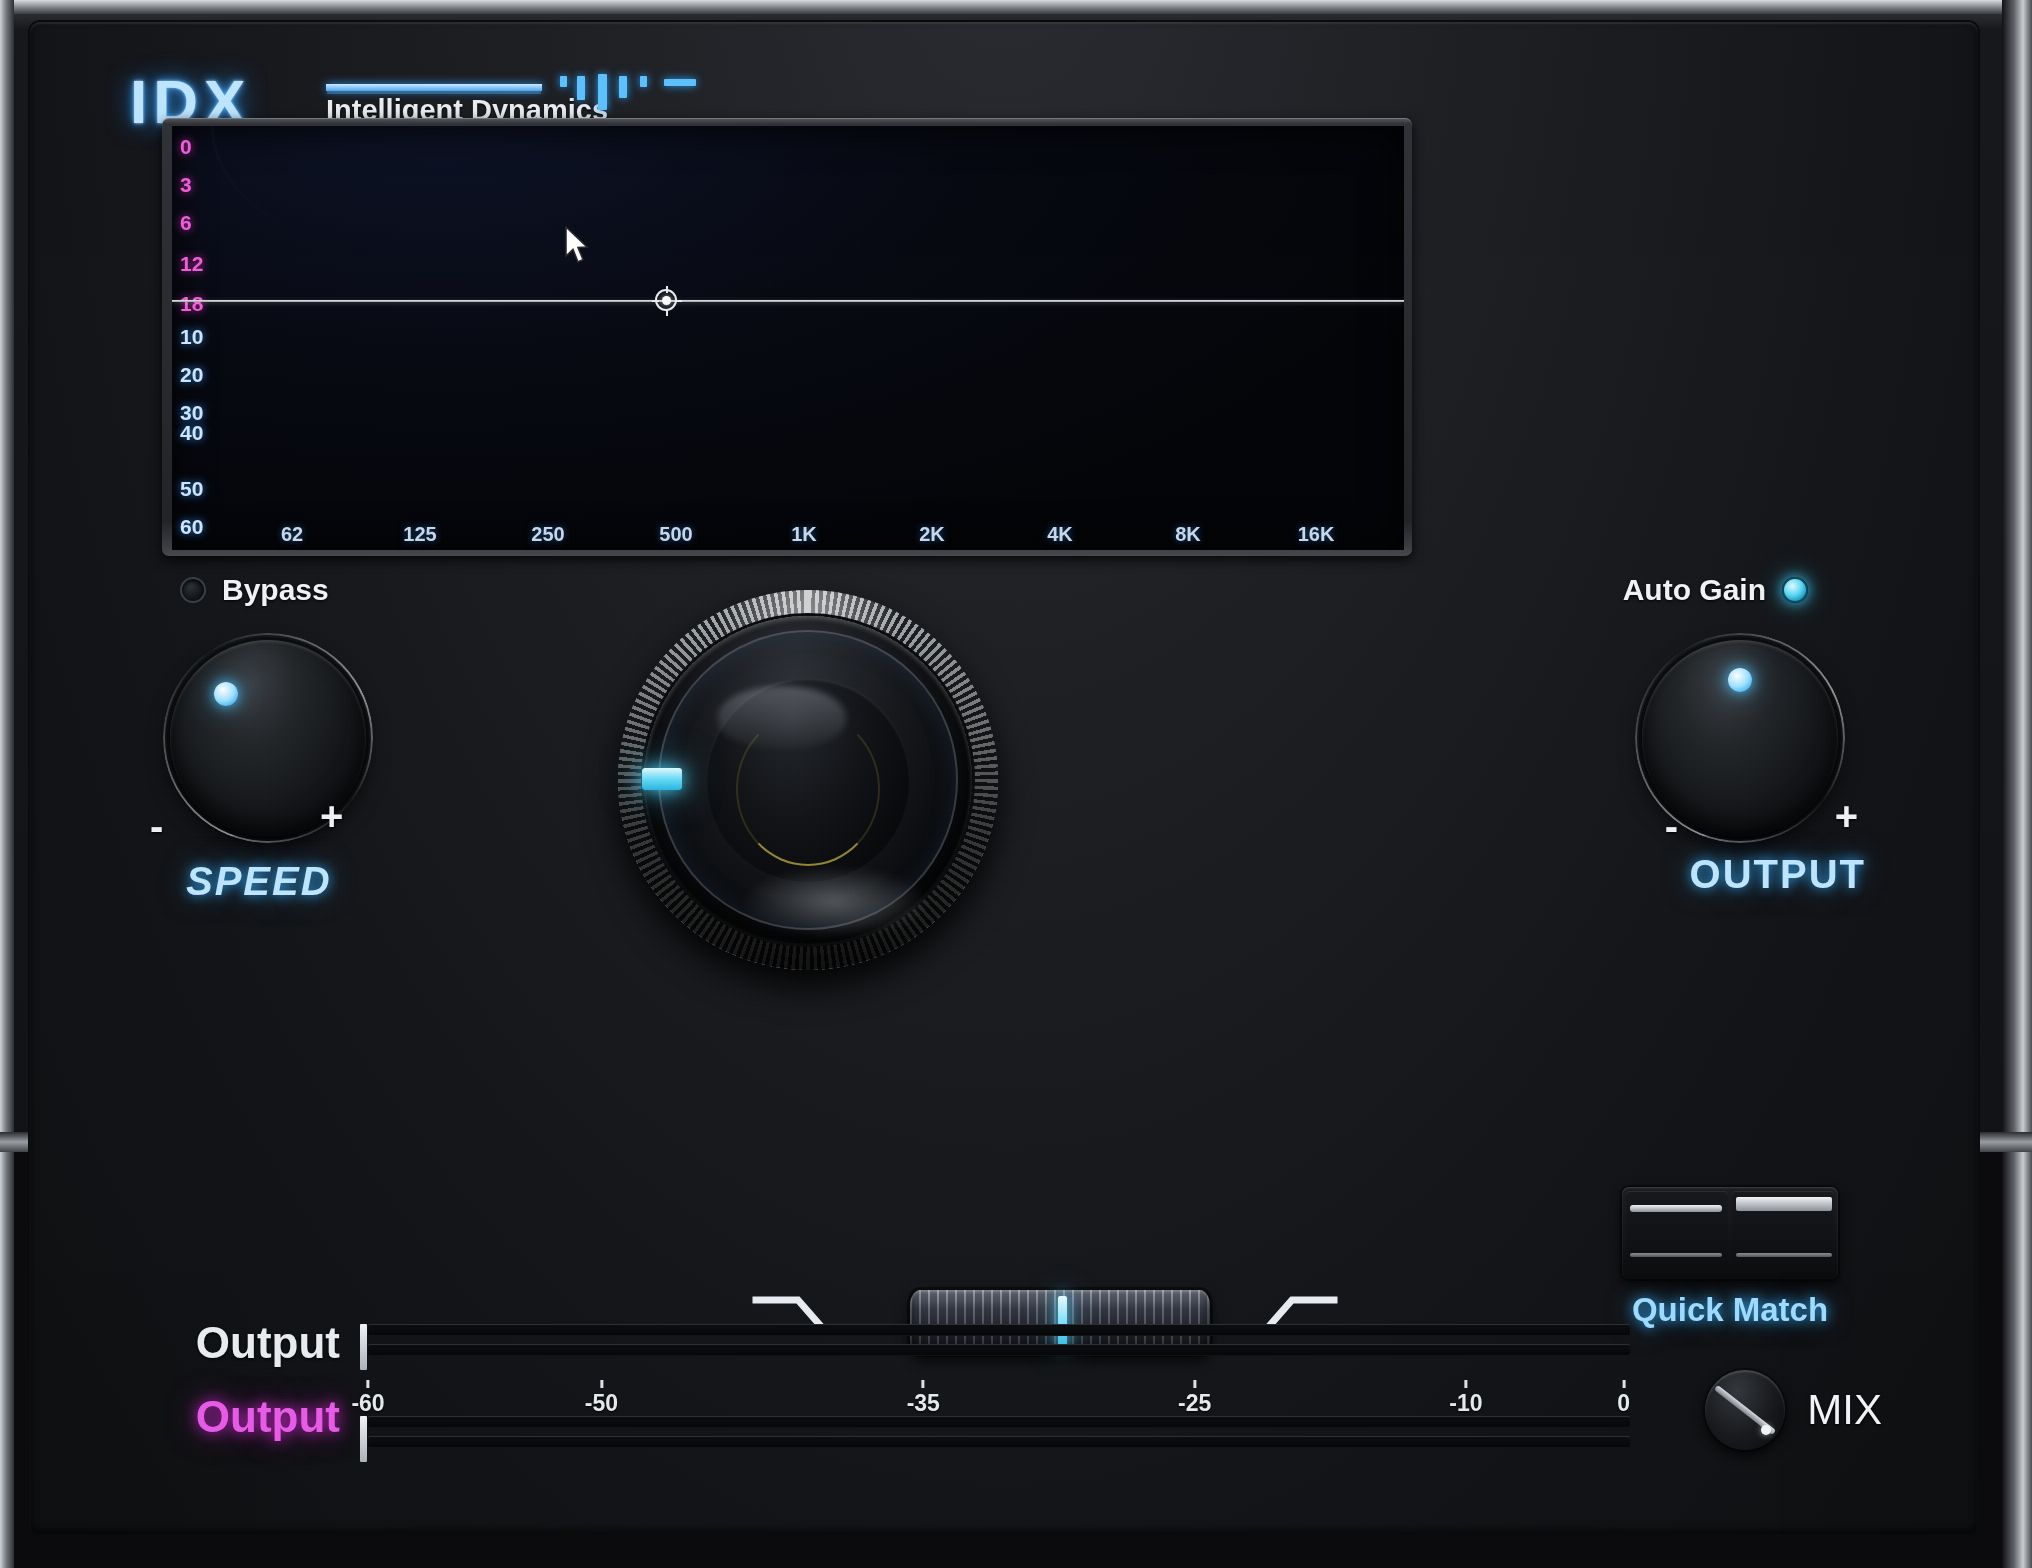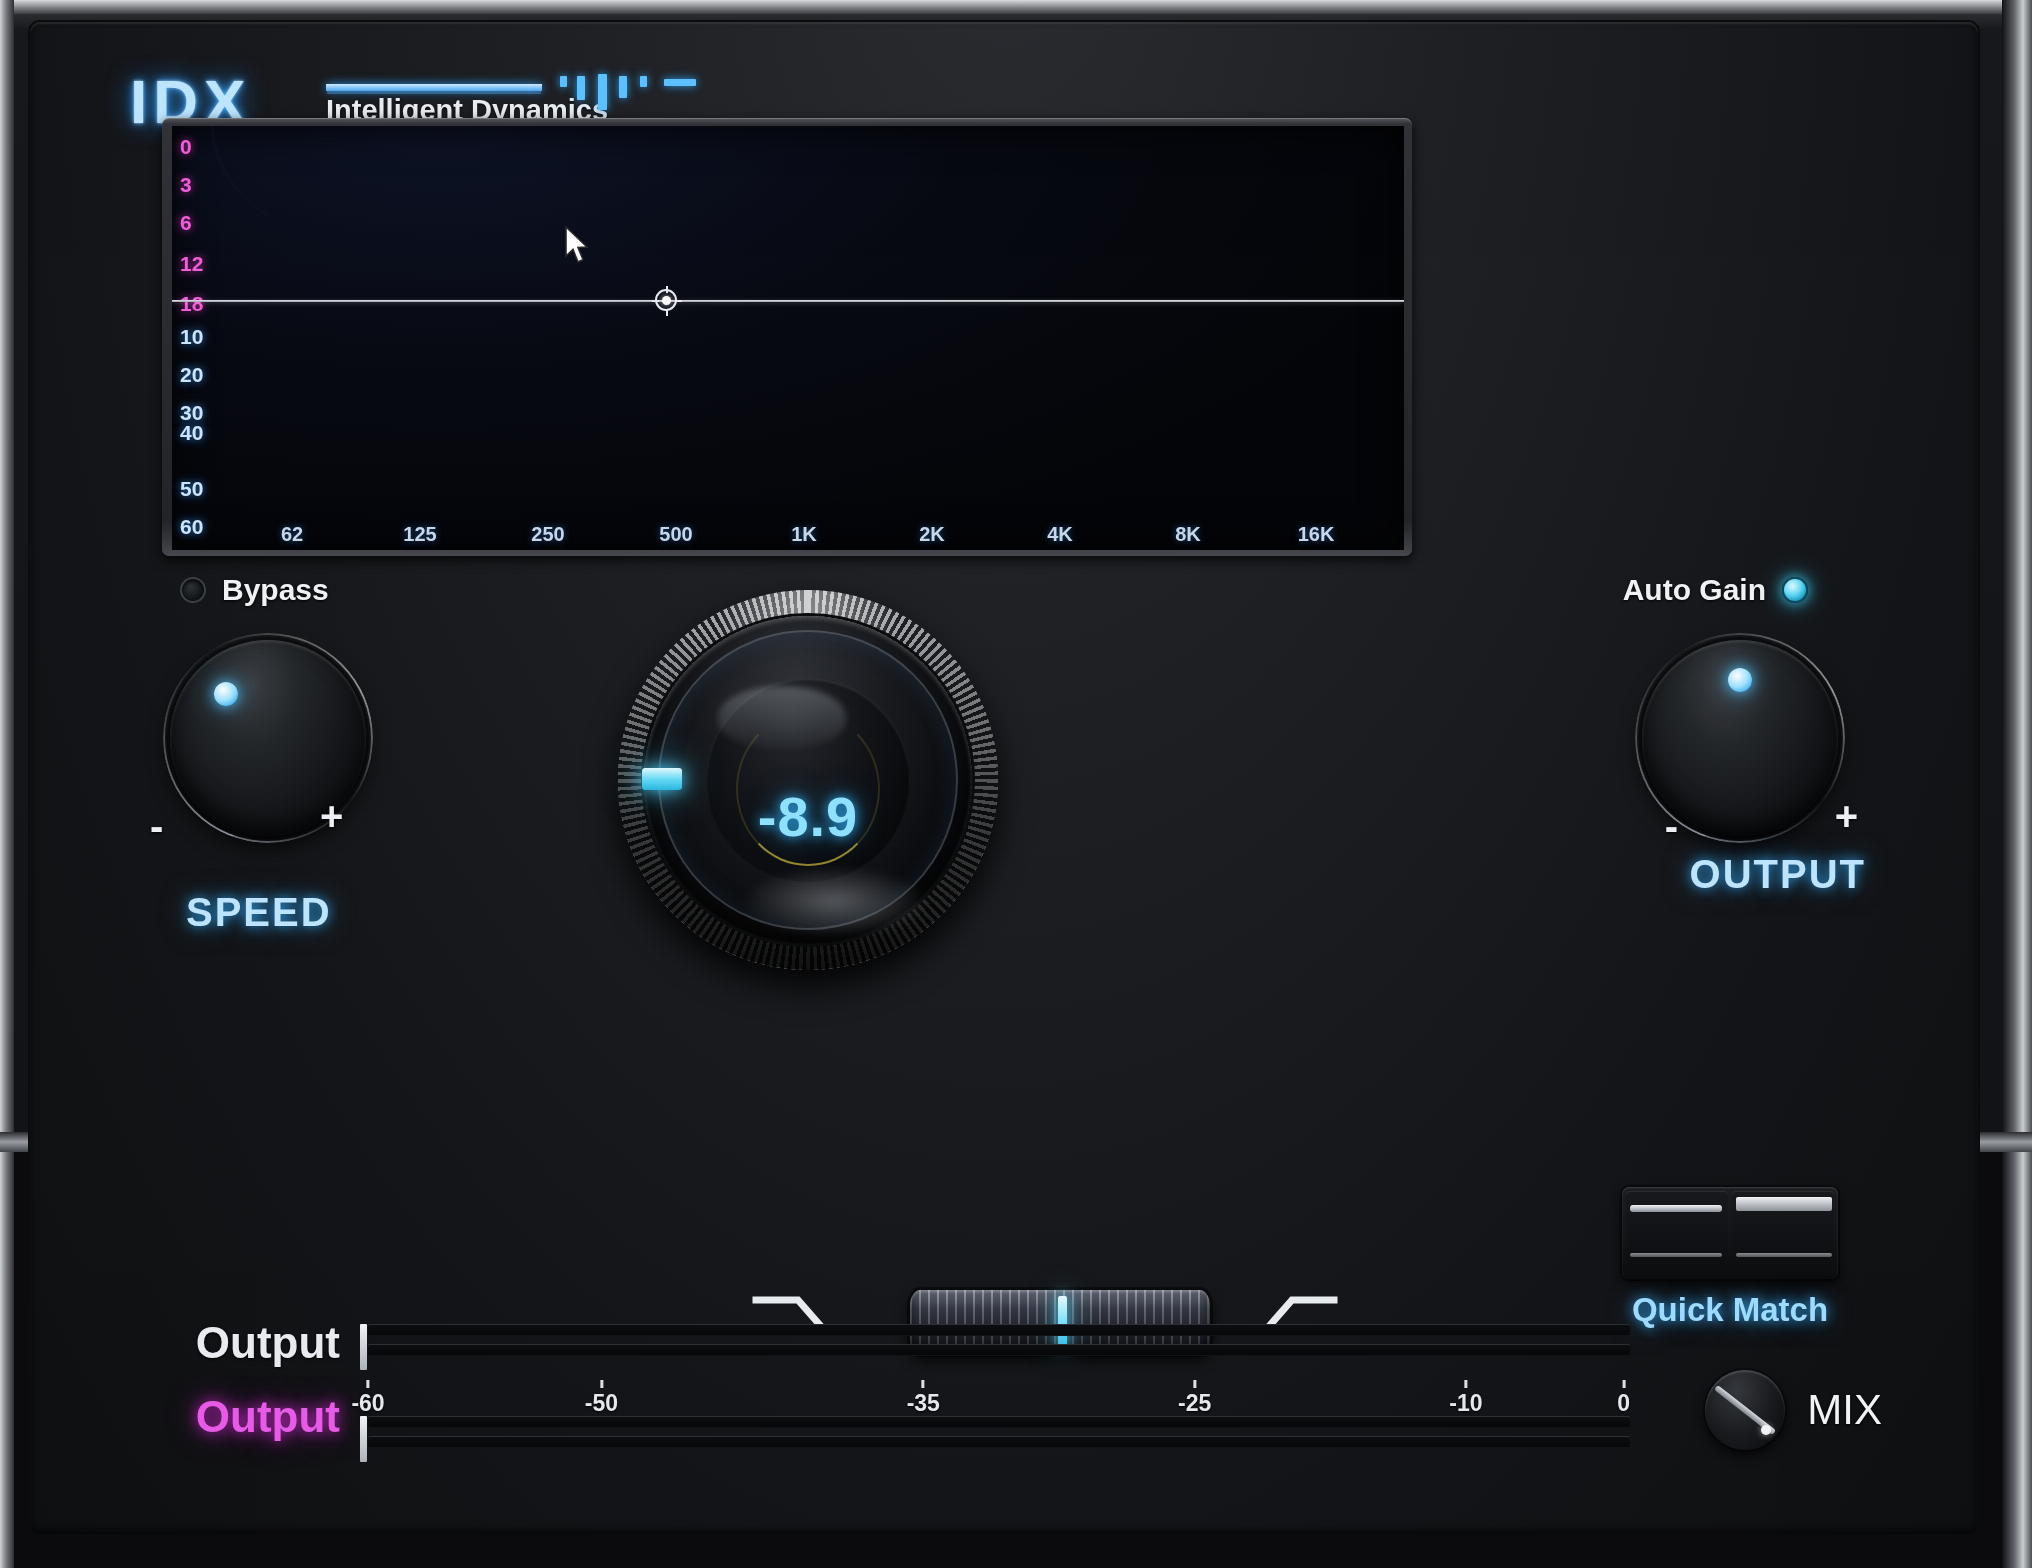--- a/index.html
+++ b/index.html
@@ -297,39 +297,38 @@
     <div id="autogain-row">
       <span class="row-label">Auto Gain</span>
       <span class="led on"></span>
     </div>
 
     <div class="knob-small" id="speed-knob" style="left:140px;top:618px;">
       <div class="knob-dot" style="left:44px;top:42px;"></div>
     </div>
     <div class="pm" style="left:120px;top:782px;">-</div>
     <div class="pm" style="left:290px;top:772px;">+</div>
-    <div class="knob-caption" style="left:156px;top:868px;">SPEED</div>
+    <div class="knob-caption" style="left:156px;top:837px;font-style:italic;">SPEED</div>
 
     <div class="knob-small" id="output-knob" style="right:140px;top:618px;">
       <div class="knob-dot" style="left:86px;top:28px;"></div>
     </div>
     <div class="pm" style="right:300px;top:782px;">-</div>
     <div class="pm" style="right:120px;top:772px;">+</div>
     <div class="knob-caption" style="right:112px;top:830px;">OUTPUT</div>
 
     <div id="main-knob">
       <div id="mk-knurl"></div>
       <div id="mk-knurl-shade"></div>
       <div id="mk-body">
         <div id="mk-ring"></div>
         <div id="mk-inner"></div>
         <div id="mk-yellowring"></div>
         <div id="mk-gloss"></div>
         <div id="mk-gloss2"></div>
-        <div id="mk-value">-8.9</div>
       </div>
       <div id="mk-pointer"></div>
     </div>
 
     <div id="roller-group">
       <div class="knee-icon" style="left:0;">
         <svg width="130" height="58" viewBox="0 0 130 58">
           <path d="M6,10 L48,10 L76,42 L122,42" fill="none" stroke="#e9edf2" stroke-width="7" stroke-linecap="square" stroke-linejoin="miter"></path>
         </svg>
       </div>

